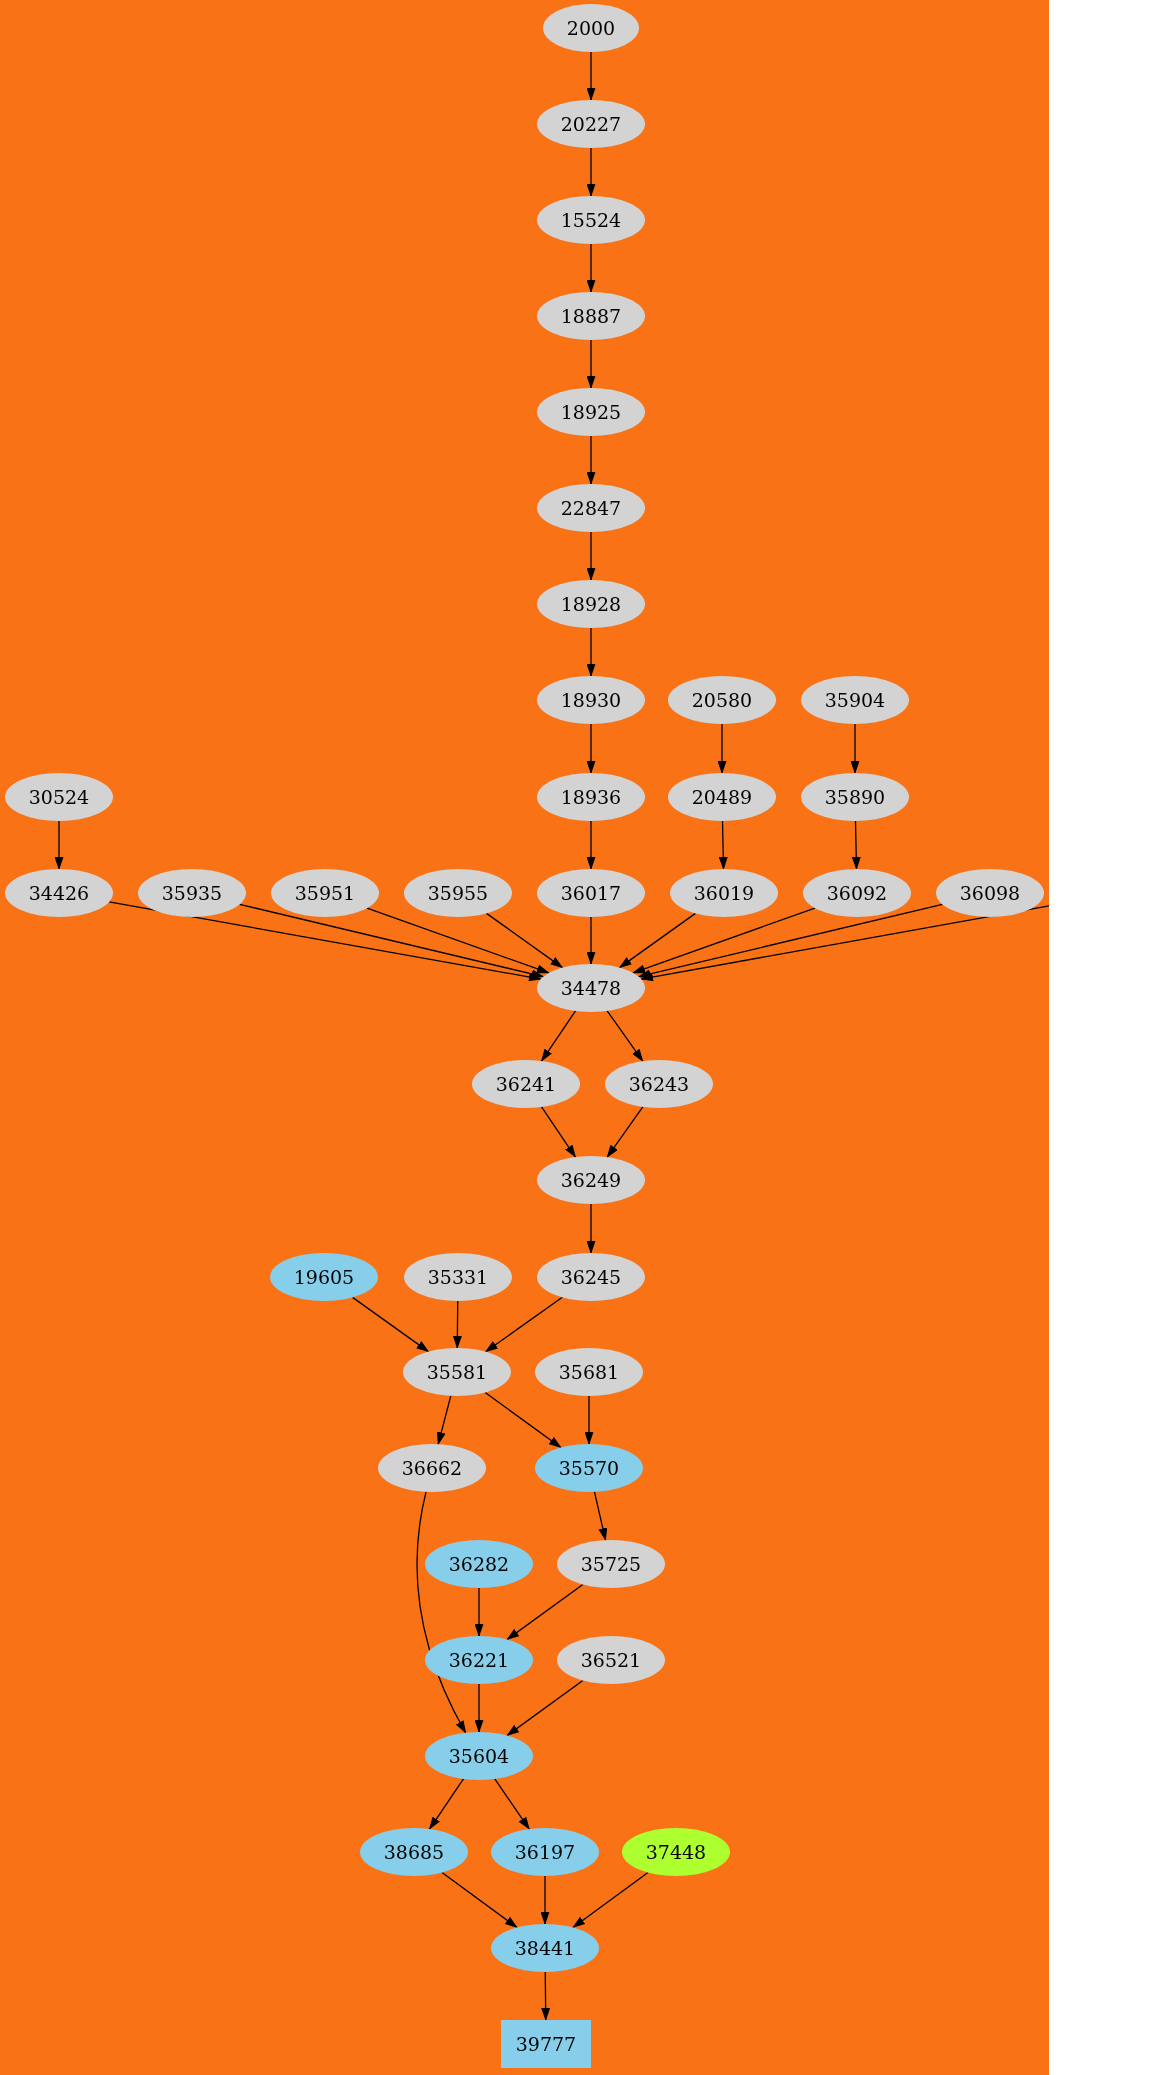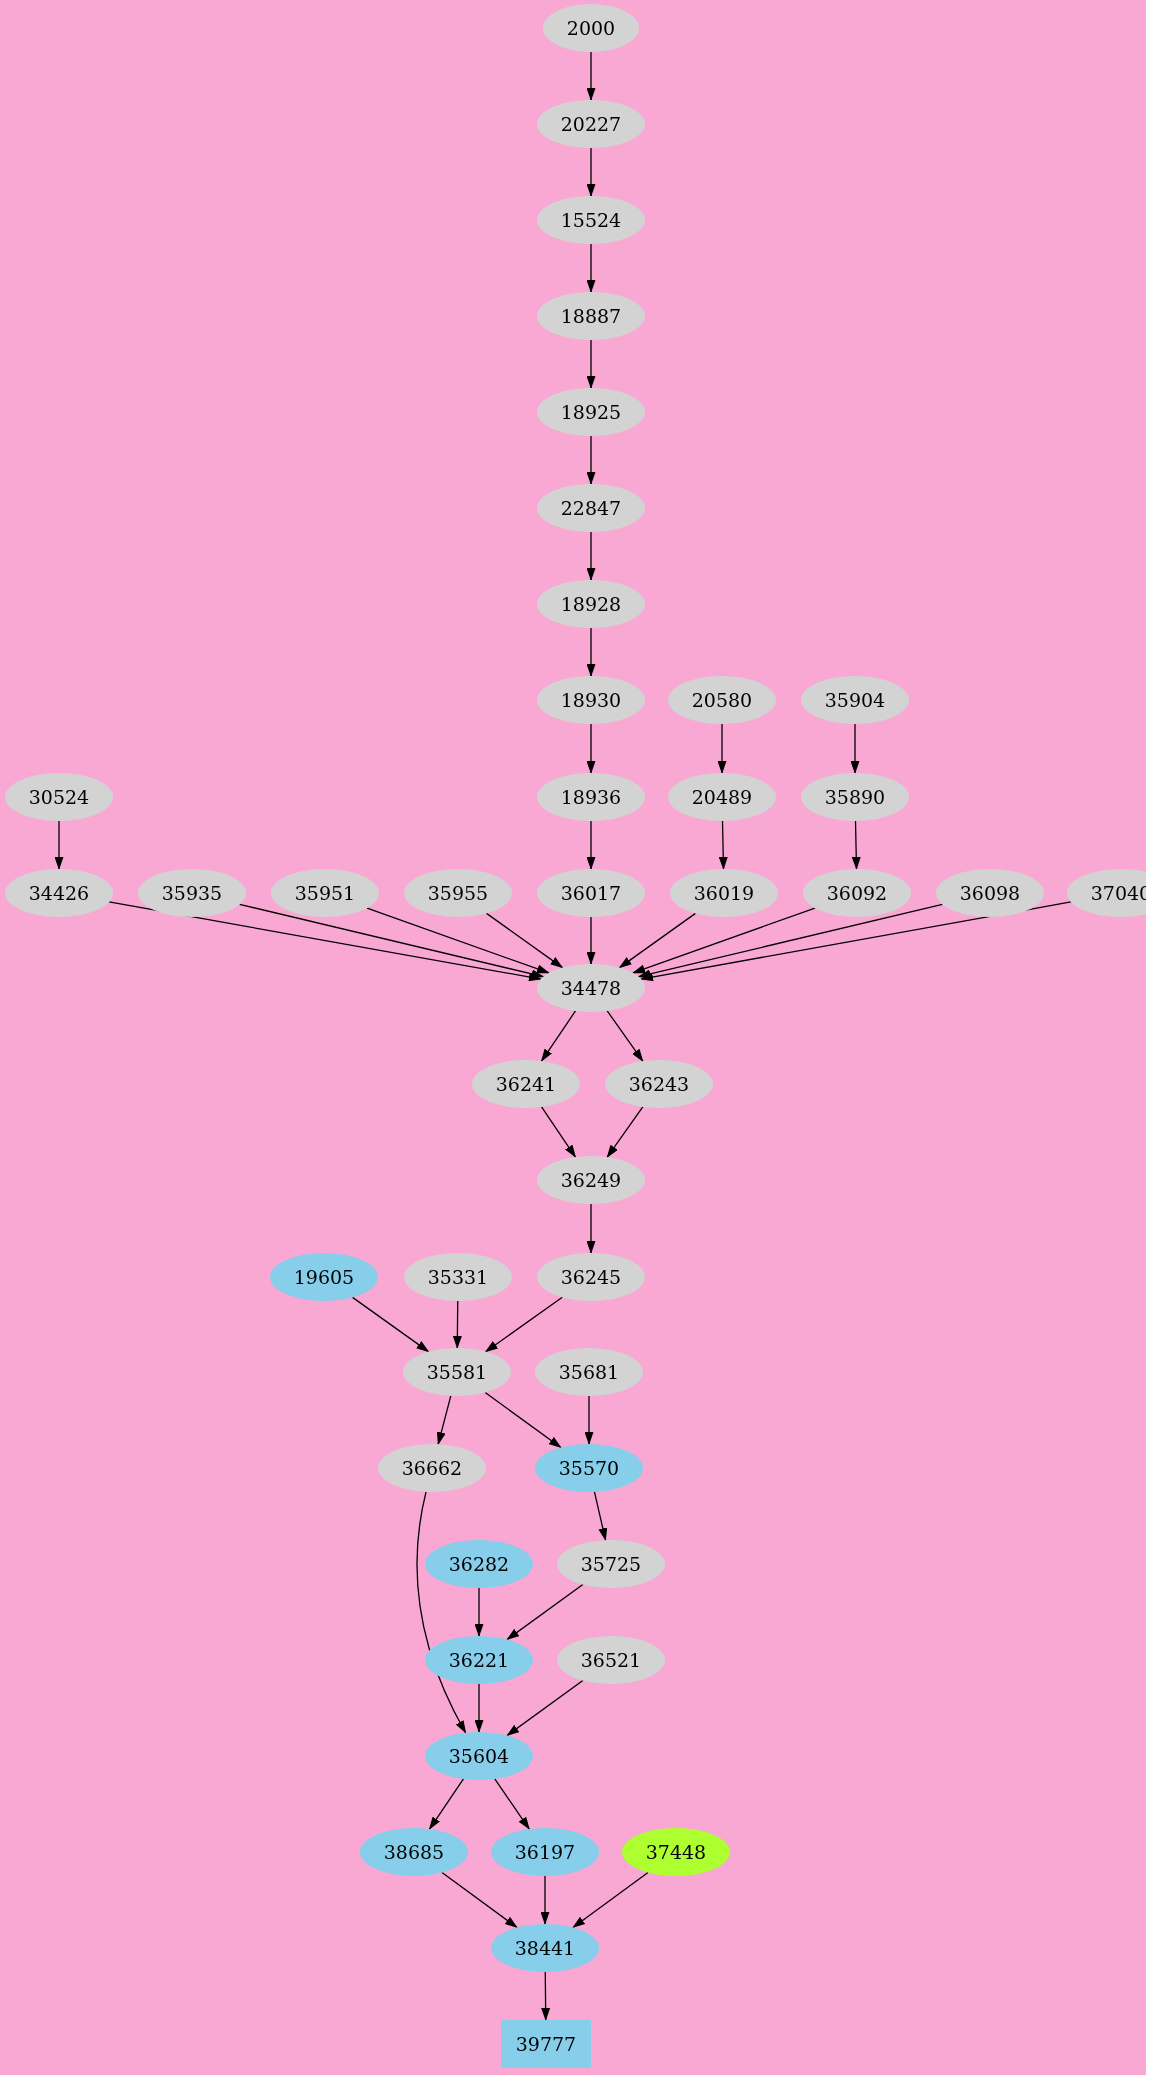--- a/index.html
+++ b/index.html
@@ -1,24 +1,24 @@
 <!DOCTYPE html>
 <html><head>
 <meta charset="utf-8">
 <style>
   html, body {
     margin: 0;
     padding: 0;
     background: #ffffff;
   }
   .canvas-wrap {
-    width: 1146px;
+    width: 1049px;
     height: 2075px;
     position: relative;
-    background: #f9a8d4;
+    background: #f97316;
     overflow: hidden;
   }
   svg { display: block; }
   .edge {
     stroke: #000000;
     stroke-width: 1.3;
     fill: none;
   }
   .node-shape {
     stroke: none;

